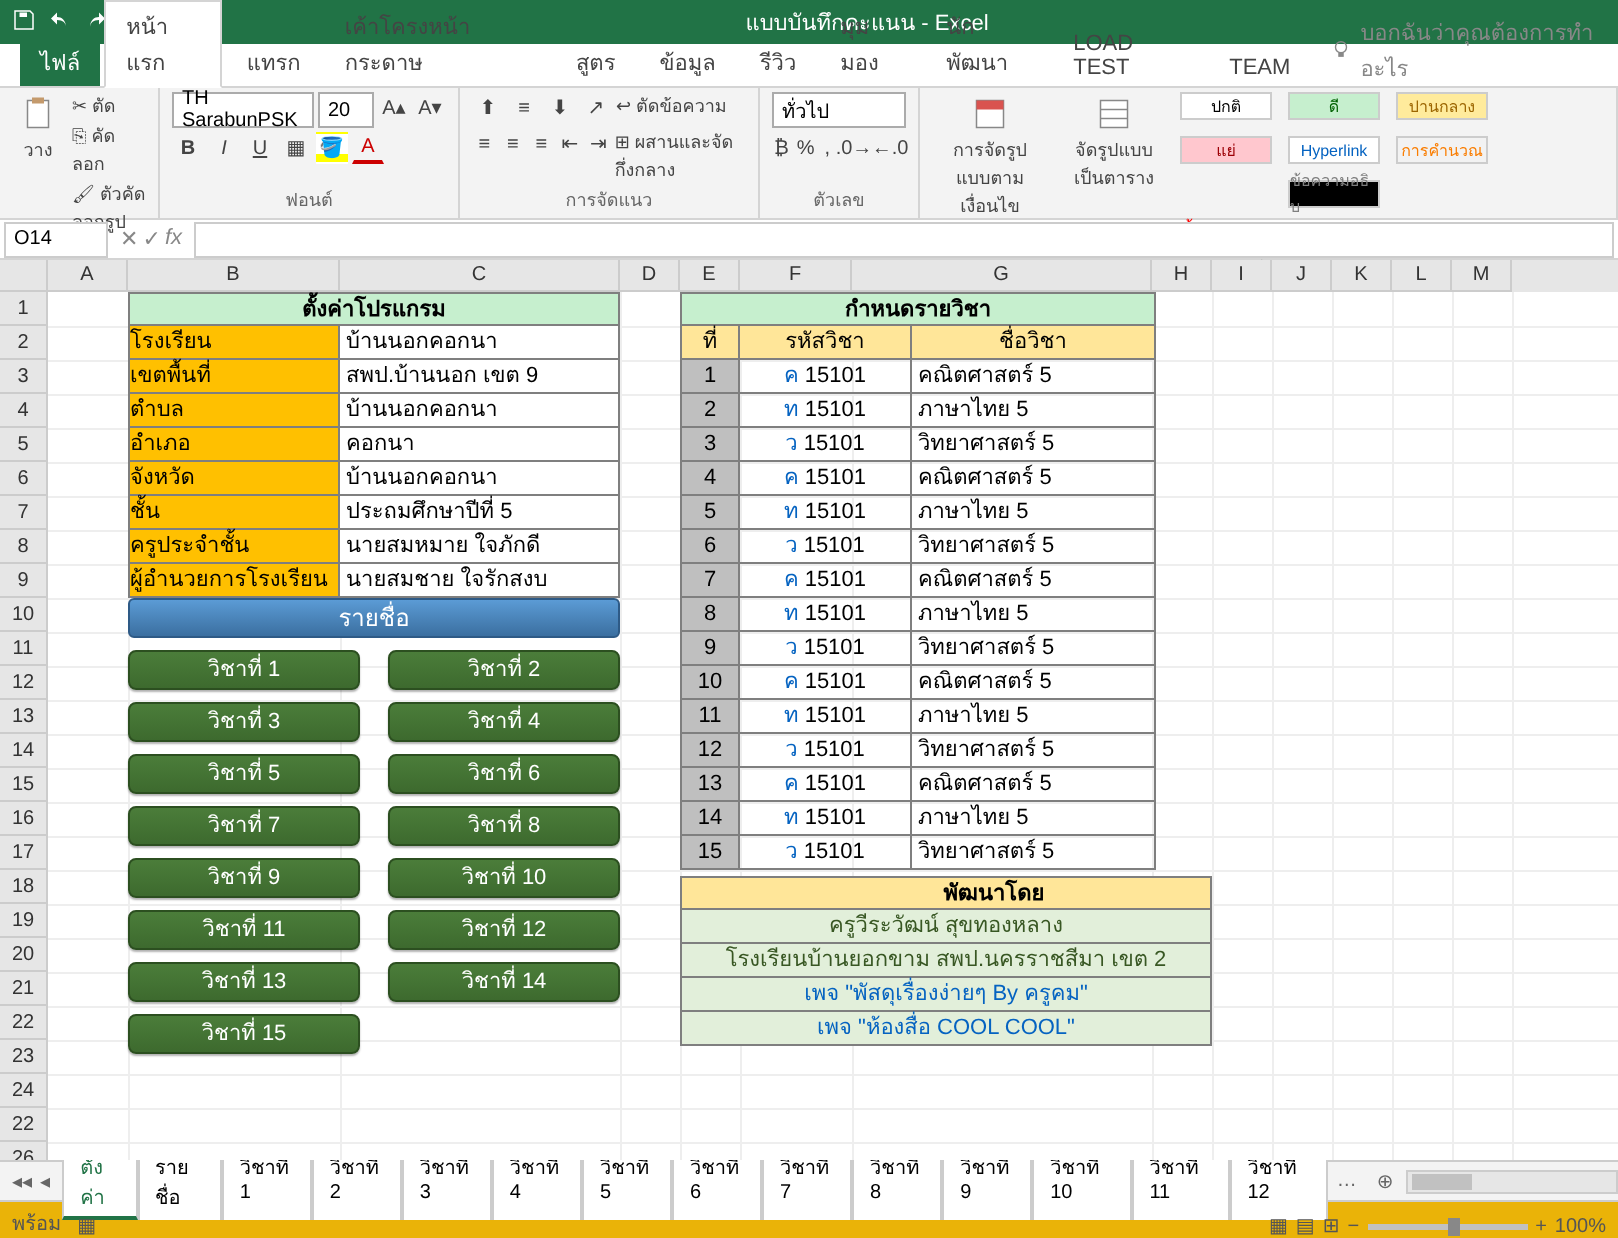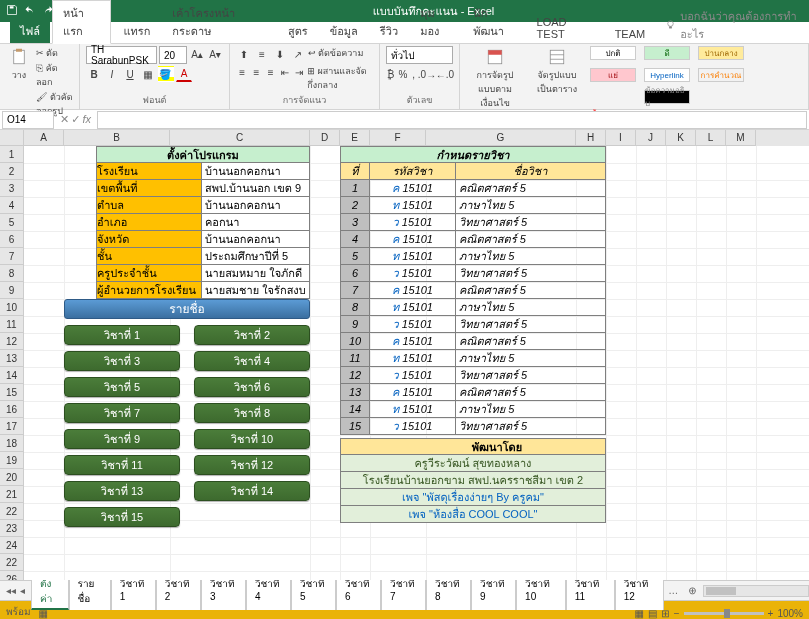--- a/index.html
+++ b/index.html
@@ -341,21 +341,21 @@
         <div class="grow" style="top: 323px;"></div>
         <div class="grow" style="top: 340px;"></div>
         <div class="grow" style="top: 357px;"></div>
         <div class="grow" style="top: 374px;"></div>
         <div class="grow" style="top: 391px;"></div>
         <div class="grow" style="top: 408px;"></div>
         <div class="grow" style="top: 425px;"></div>
       </div>
   </div>
 
-  <div class="ov" style="left:64px; top:16px; width:246px;padding-left:32px;">
+  <div class="ov" style="left:64px; top:16px; width:246px;">
     <div class="settings-title">ตั้งค่าโปรแกรม</div>
     <div id="settings-rows">
         <div class="settings-row">
           <div class="k">โรงเรียน</div>
           <div class="v">บ้านนอกคอกนา</div>
         </div>
         <div class="settings-row">
           <div class="k">เขตพื้นที่</div>
           <div class="v">สพป.บ้านนอก เขต 9</div>
         </div>
@@ -400,21 +400,21 @@
       <div class="subjbtn">วิชาที่ 8</div>
       <div class="subjbtn">วิชาที่ 9</div>
       <div class="subjbtn">วิชาที่ 10</div>
       <div class="subjbtn">วิชาที่ 11</div>
       <div class="subjbtn">วิชาที่ 12</div>
       <div class="subjbtn">วิชาที่ 13</div>
       <div class="subjbtn">วิชาที่ 14</div>
       <div class="subjbtn">วิชาที่ 15</div>
     </div>
 
-  <div class="ov" style="left:340px; top:16px; width:266px;font-style:italic;">
+  <div class="ov" style="left:340px; top:16px; width:238px;">
     <div class="subj-title">กำหนดรายวิชา</div>
     <div class="subj-head">
       <div class="c" style="width:30px">ที่</div>
       <div class="c" style="width:86px">รหัสวิชา</div>
       <div class="c" style="flex:1">ชื่อวิชา</div>
     </div>
     <div id="subjects-rows">
         <div class="subj-row">
           <div class="c idx" style="width: 30px;">1</div>
           <div class="c code" style="width: 86px;"><span class="p">ค</span> 15101</div>

